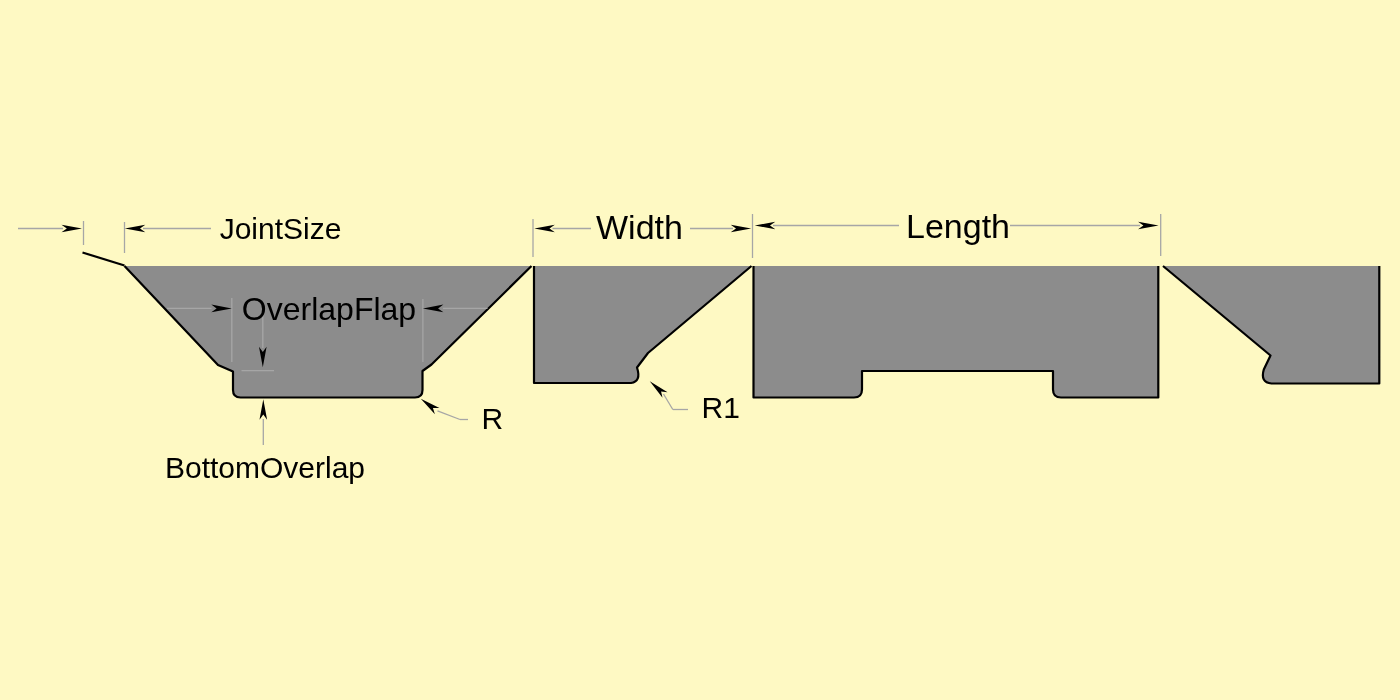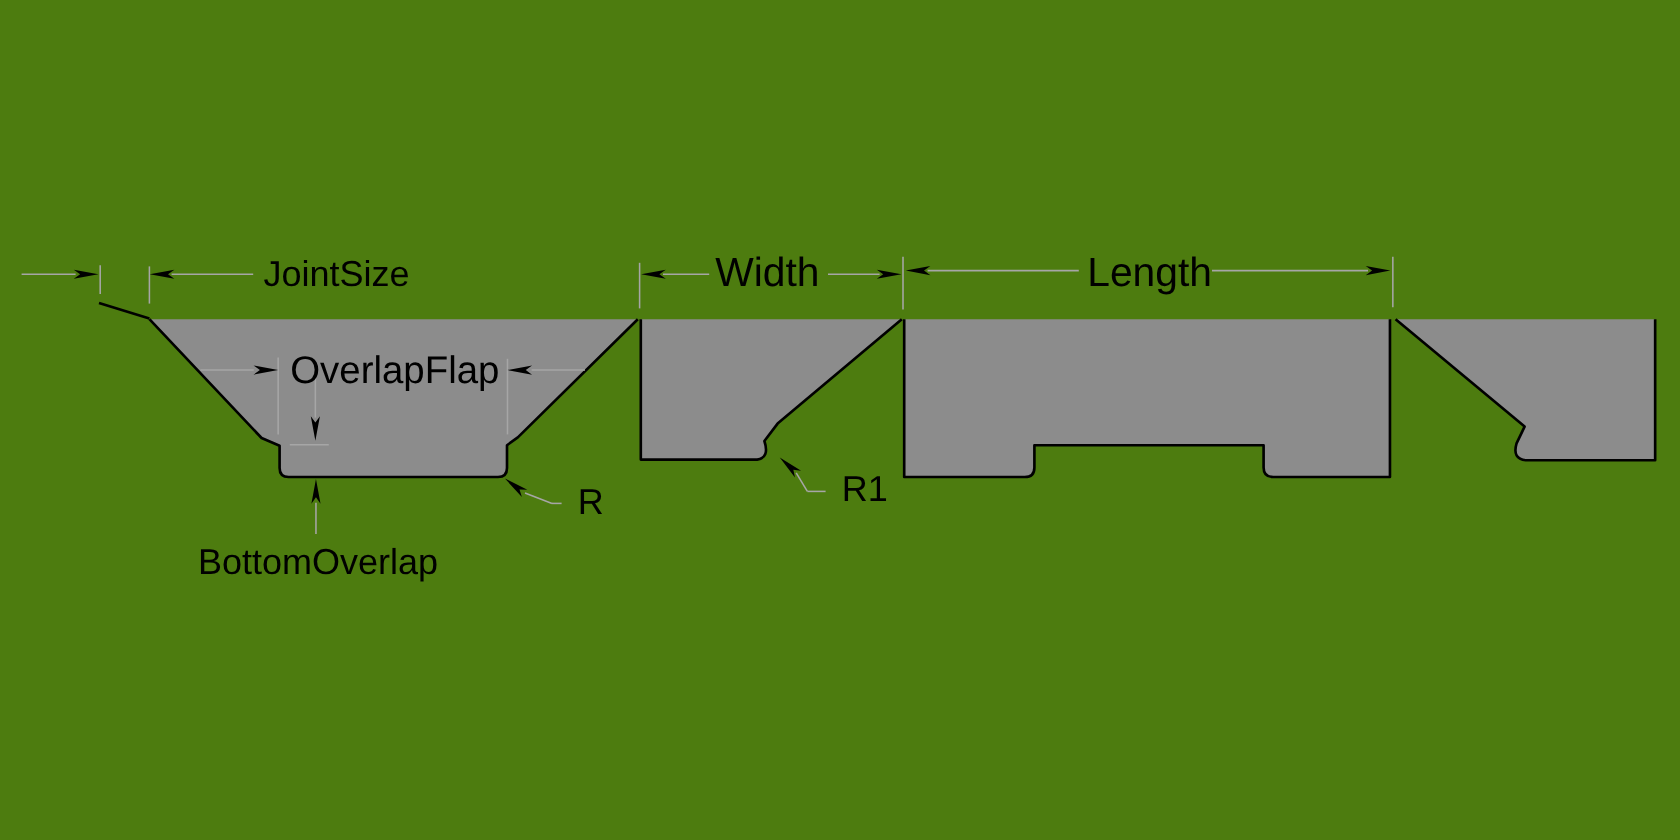--- a/index.html
+++ b/index.html
@@ -1,16 +1,16 @@
 <!DOCTYPE html>
 <html><head>
 <meta charset="utf-8">
 <style>
   html,body{margin:0;padding:0;background:#ffffff;}
-  .stage{position:relative;width:1400px;height:700px;background:#4d7c0f;overflow:hidden;
+  .stage{position:relative;width:1400px;height:700px;background:#fef9c3;overflow:hidden;
          font-family:"Liberation Sans", sans-serif;}
   svg{display:block;}
   text{fill:#000000;}
 </style>
 </head>
 <body>
 
 <div class="stage">
 <svg width="1400" height="700" viewBox="0 0 1400 700">
 

